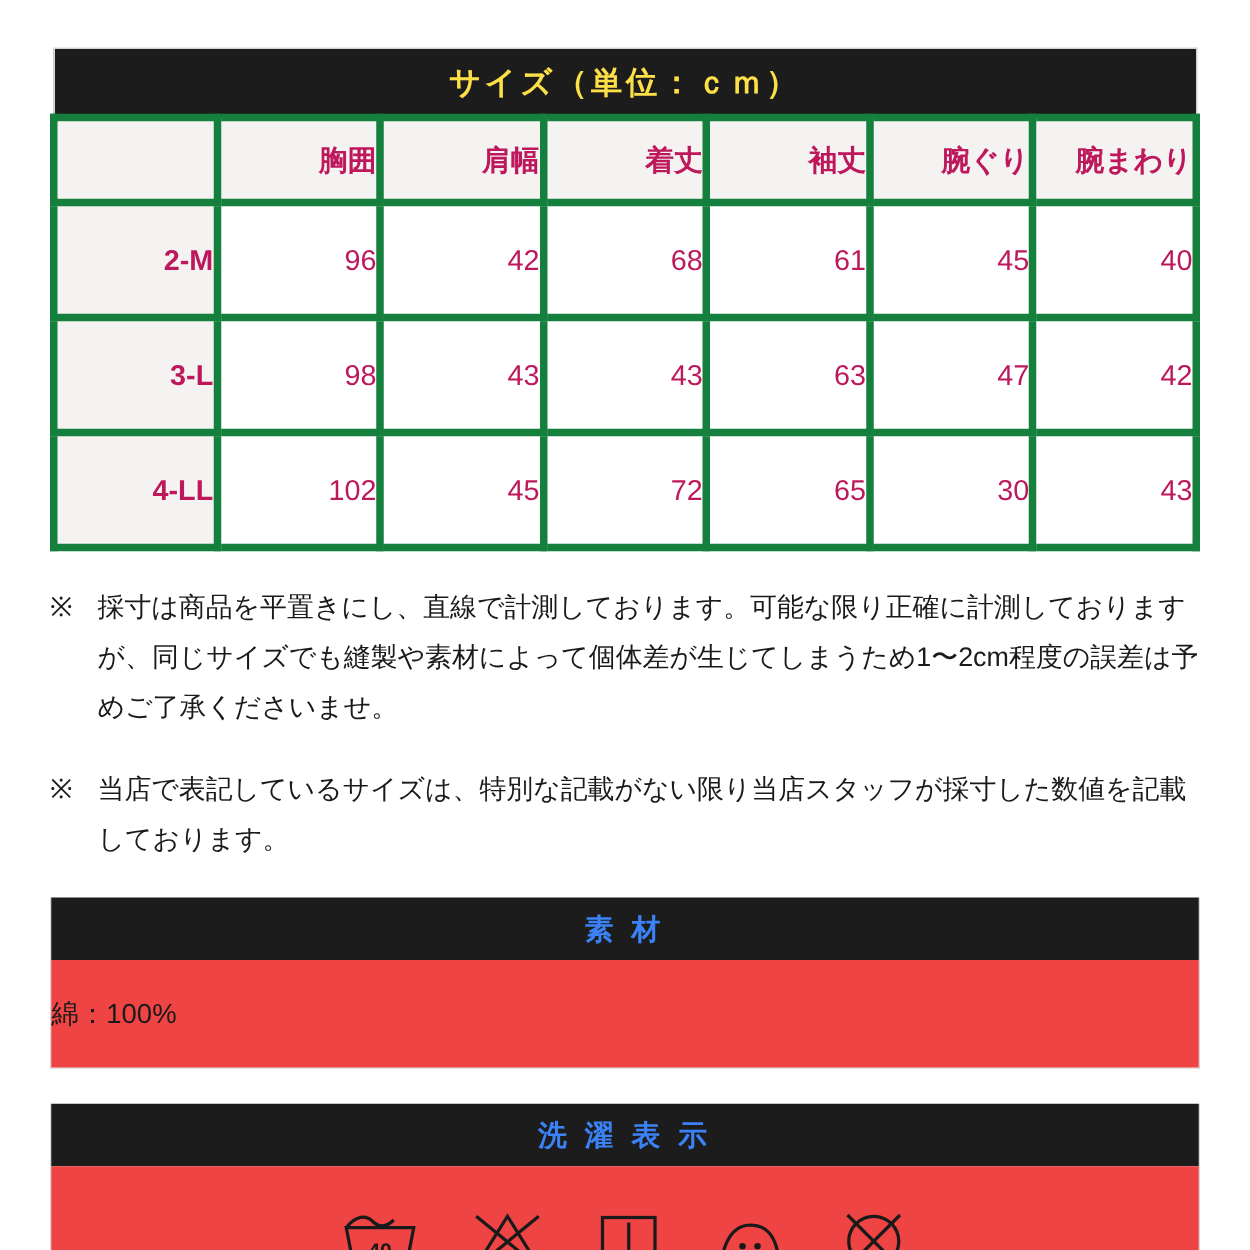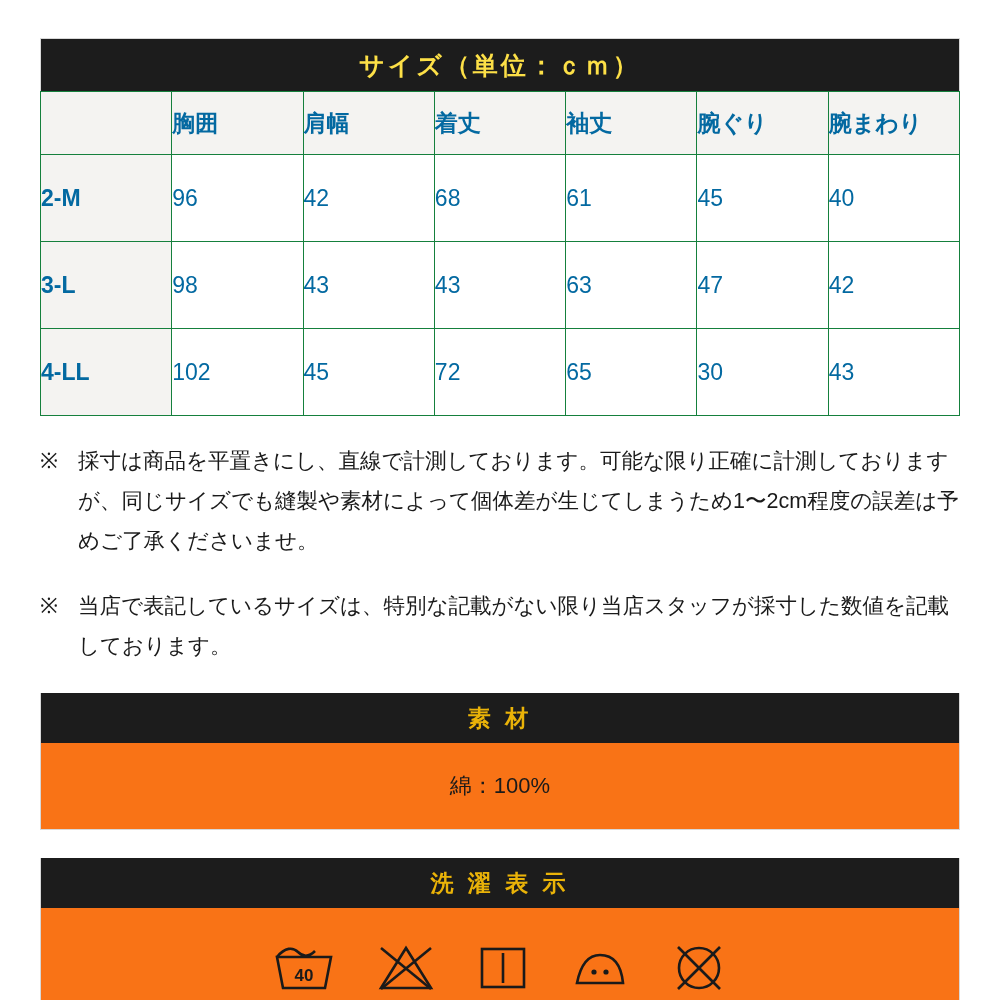--- a/index.html
+++ b/index.html
@@ -34,24 +34,24 @@
     color: #fde047;
     font-size: 25px;
     font-weight: bold;
     letter-spacing: 3px;
     text-align: center;
     height: 52px;
     padding: 0;
     border: none;
   }
   .size-table th, .size-table td {
-    border: 1px solid #15803d;
-    text-align: left;
-    font-size: 23px;
-    color: #0369a1;
+    border: 6px solid #15803d;
+    text-align: right;
+    font-size: 23px;
+    color: #be185d;
     height: 86px;
     padding: 0;
   }
   .size-table thead.head-row th {
     background: #f4f3f1;
     font-weight: bold;
     font-size: 23px;
     height: 62px;
   }
   .size-table thead.head-row th.corner {
@@ -86,32 +86,31 @@
 
   
   .block {
     width: 920px;
     border: 1px solid #d8d8d8;
     border-top: none;
     box-sizing: border-box;
   }
   .block-header {
     background: #1c1c1c;
-    color: #eab308;
+    color: #3b82f6;
     font-size: 23px;
     font-weight: bold;
     letter-spacing: 4px;
     text-align: center;
     height: 50px;
     line-height: 50px;
     box-sizing: border-box;
   }
   .block-body {
-    background: #f97316;
-    text-align: center;
+    background: #ef4444;
     font-size: 22px;
     height: 86px;
     line-height: 86px;
     box-sizing: border-box;
   }
   .material-block { margin-top: 10px; }
   .wash-block { margin-top: 28px; }
   .wash-body {
     height: 120px;
     display: flex;

